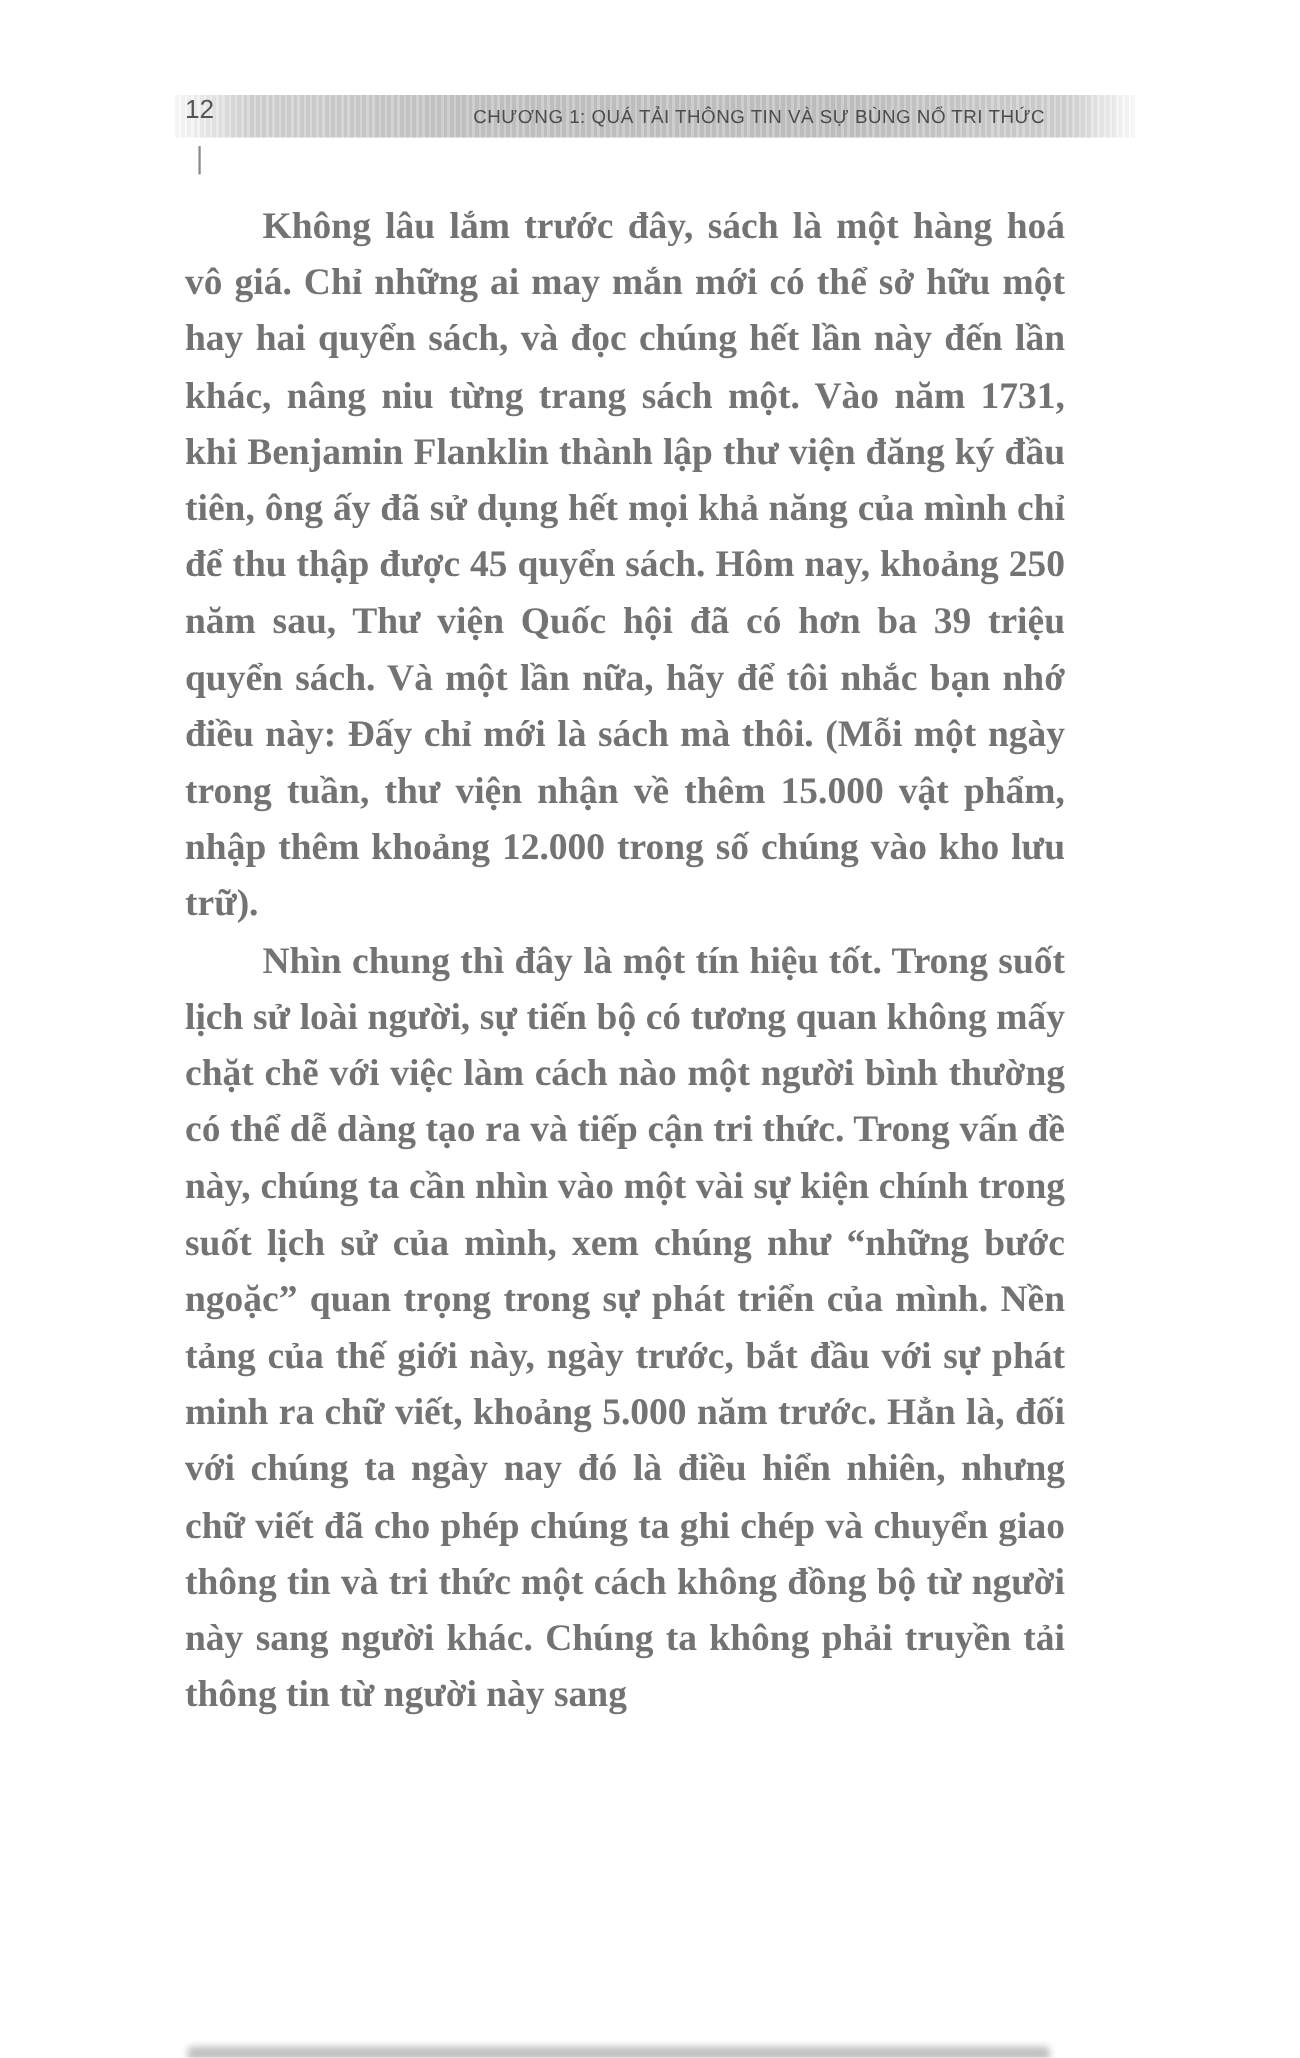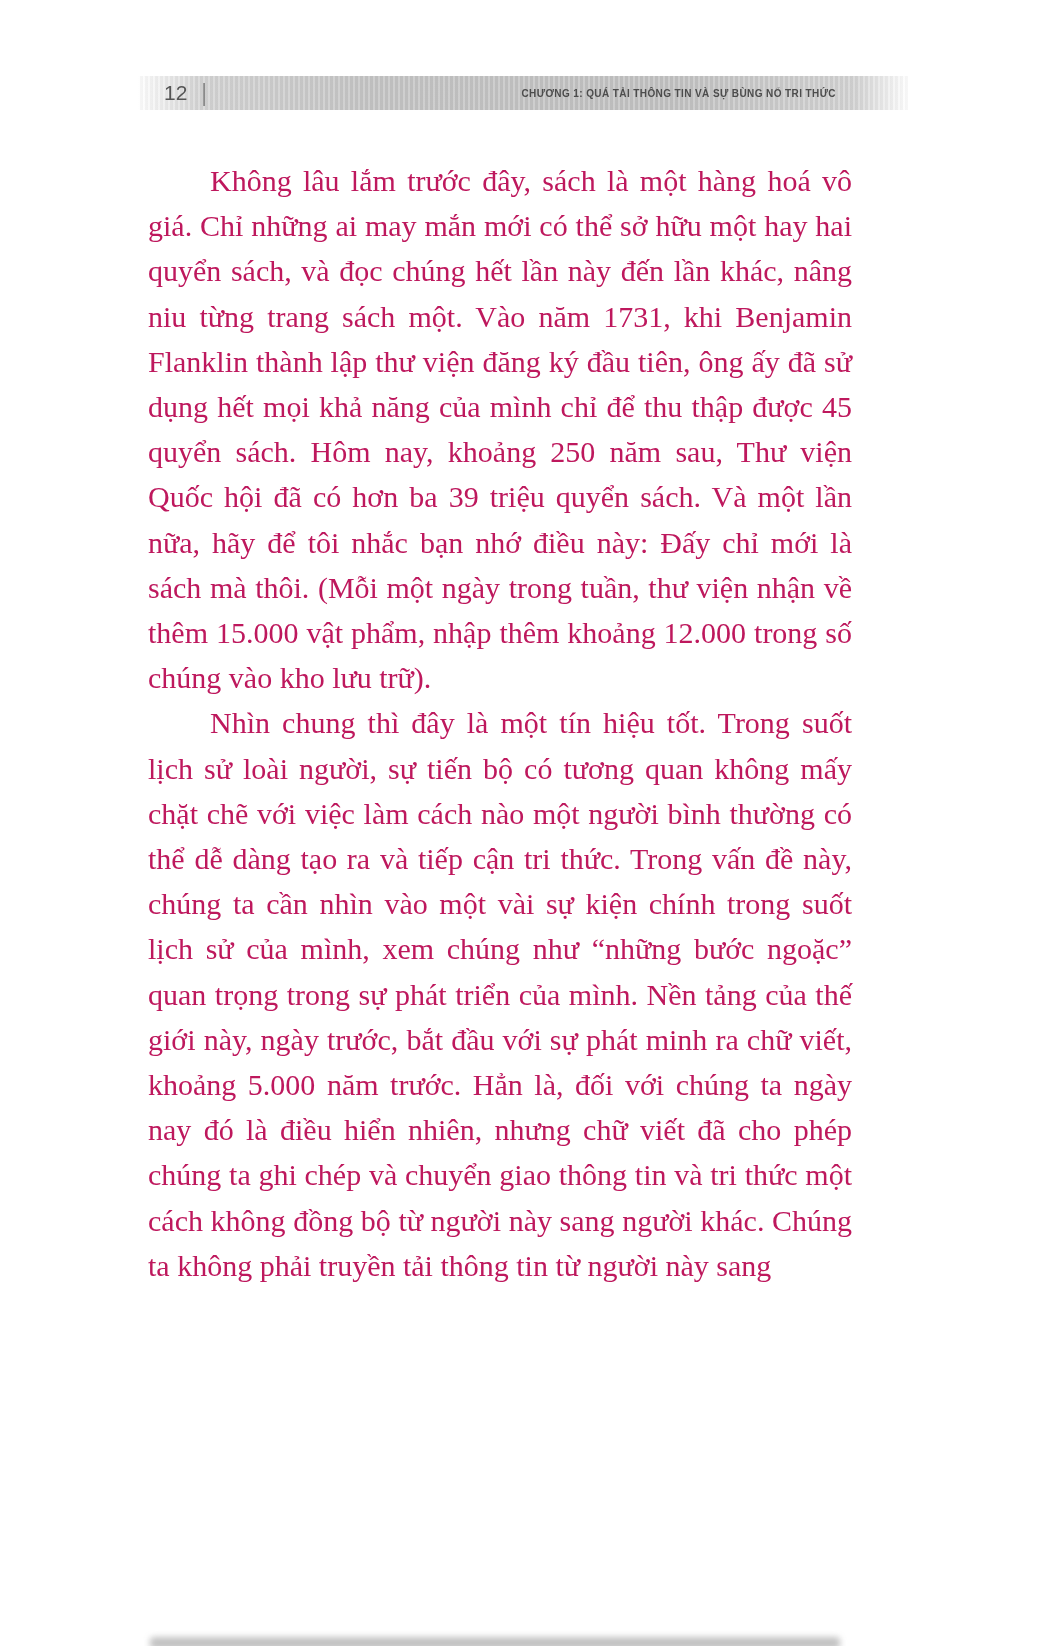--- a/index.html
+++ b/index.html
@@ -45,66 +45,68 @@
     content: "";
     position: absolute;
     inset: 0;
     background: repeating-linear-gradient(90deg,
       rgba(255,255,255,0.18) 0px, rgba(255,255,255,0.18) 2px,
       rgba(0,0,0,0.03) 2px, rgba(0,0,0,0.03) 5px);
     pointer-events: none;
   }
   .page-number-group {
     position: absolute;
-    left: 26px;
+    left: 10px;
     top: 0;
     height: 100%;
     display: flex;
     align-items: center;
     gap: 14px;
     z-index: 1;
+    flex-direction: column;
   }
   .page-number {
     font-family: "Liberation Sans", sans-serif;
     font-size: 21px;
     color: #555555;
   }
   .page-number-divider {
     font-family: "Liberation Sans", sans-serif;
     font-size: 22px;
     font-weight: 300;
     color: #8a8a8a;
     transform: scaleY(1.1);
   }
   .chapter-title {
     position: relative;
     z-index: 1;
     font-family: "Liberation Sans", sans-serif;
-    font-size: 10px;
-    font-weight: bold;
+    font-size: 15px;
+    font-weight: normal;
     color: #4c4c4c;
     letter-spacing: 0.4px;
     white-space: nowrap;
   }
 
   
   .page-body {
     position: absolute;
     top: 158px;
     left: 148px;
     width: 704px;
   }
   .para {
     font-family: "Liberation Serif", serif;
     font-size: 30px;
     line-height: 45.2px;
-    color: #be185d;
+    color: #737373;
     text-align: justify;
     text-indent: 62px;
     margin: 0;
+    font-weight: bold;
   }
   .para + .para {
   }
 
   
   .cutoff-line {
     position: absolute;
     bottom: -3px;
     left: 150px;
     width: 690px;

